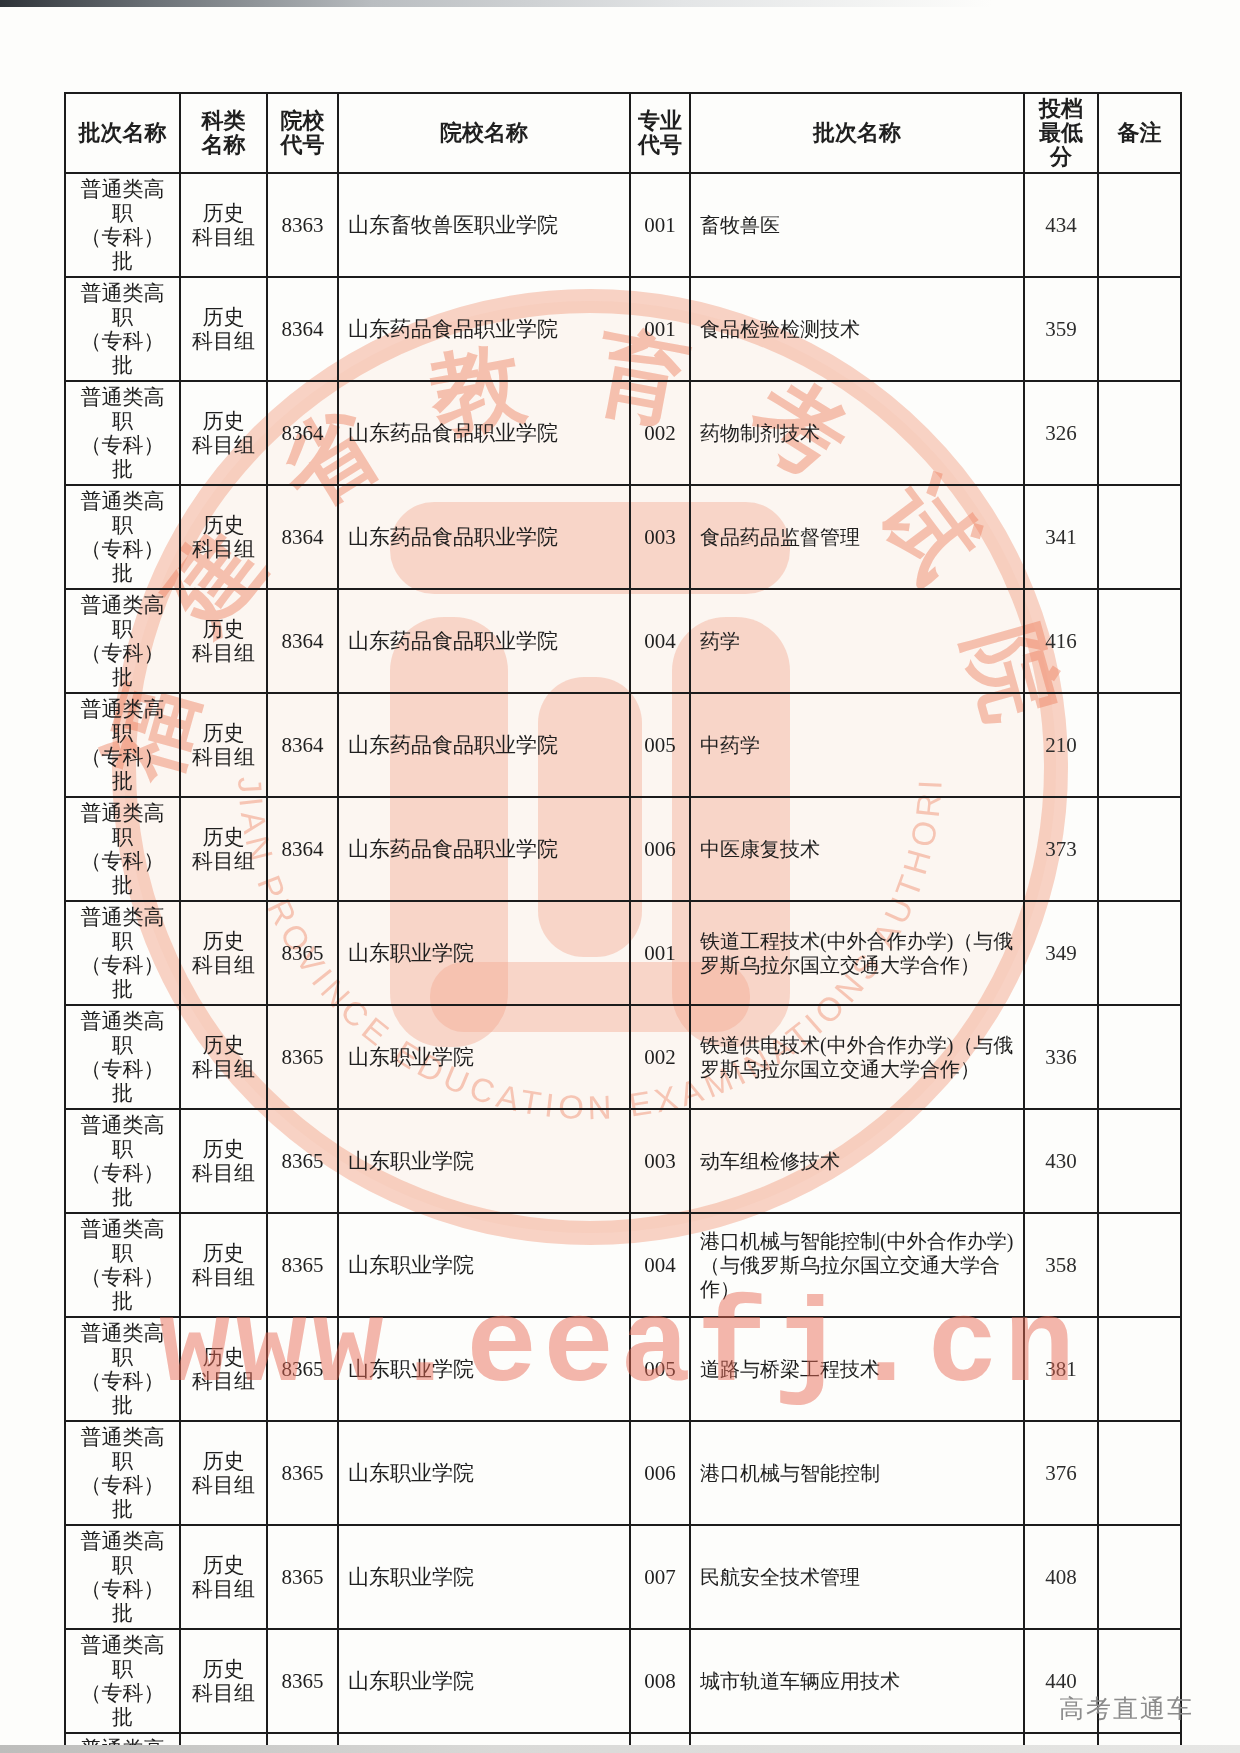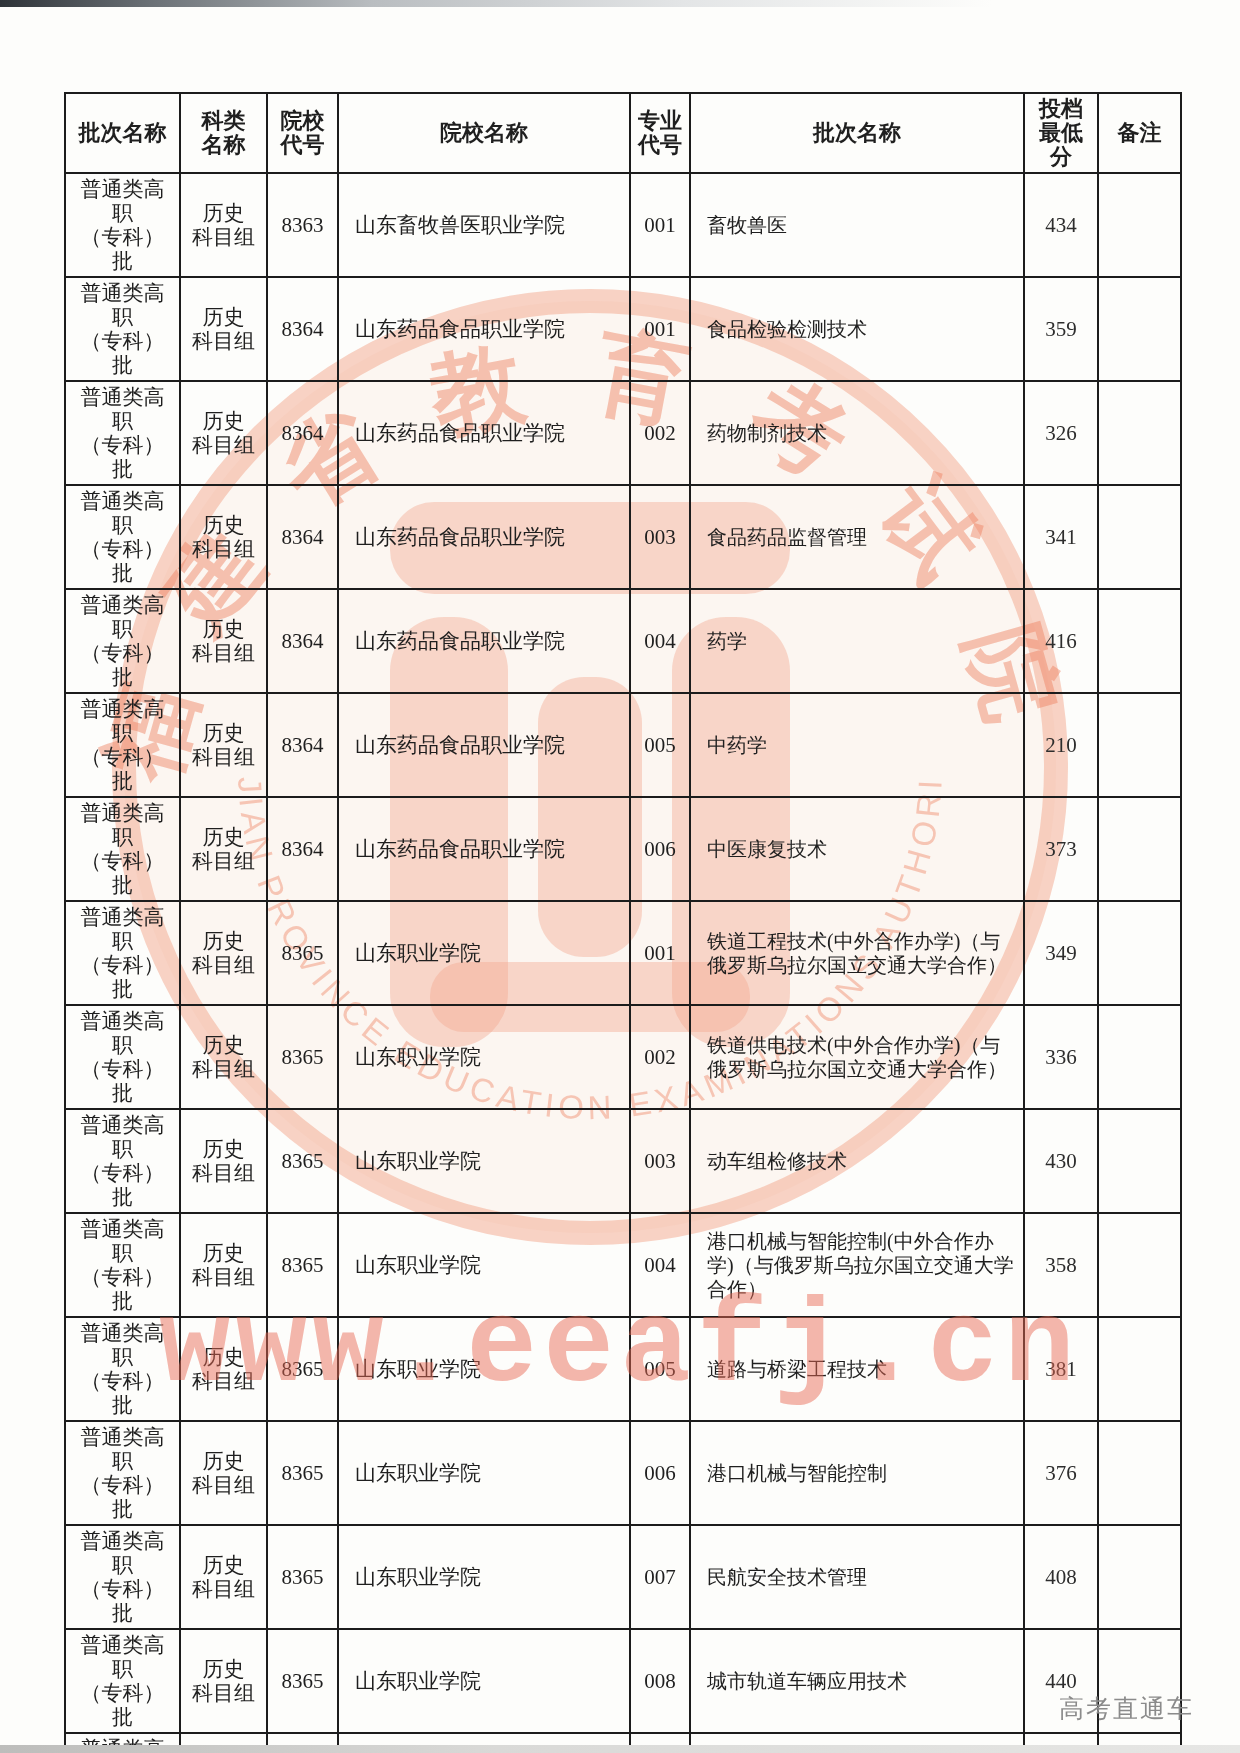--- a/index.html
+++ b/index.html
@@ -29,21 +29,21 @@
   
   .tbl-wrap { position:absolute; left:64px; top:92px; z-index:2; }
   table.tbl { border-collapse:collapse; table-layout:fixed; width:1116px; background:transparent; }
   .tbl th, .tbl td {
     border:2px solid #1c1c1c; text-align:center; vertical-align:middle;
     padding:3px 5px; line-height:24px; font-size:21px;
     word-break:break-all; white-space:pre-line; background:transparent;
   }
   .tbl th { font-weight:bold; font-size:22px; height:58px; }
   .tbl td { height:52px; }
-  .tbl td.c3, .tbl td.c5 { text-align:left; padding-left:16px; }
+  .tbl td.c3, .tbl td.c5 { text-align:left; padding-left:9px; }
   .tbl td.c5 { font-size:20px; }
   .tbl td.c6 { color:#2d2d2d;border-radius:13px; }
   
   .footer-page {
     position:absolute; left:0; top:1682px; width:100%; z-index:2;
     text-align:center; font-size:22px; letter-spacing:2px; color:#2a2a2a;
   }
   .footer-brand {
     position:absolute; right:46px; top:1692px; z-index:2;
     font-family:"Liberation Sans","DejaVu Sans",sans-serif;

